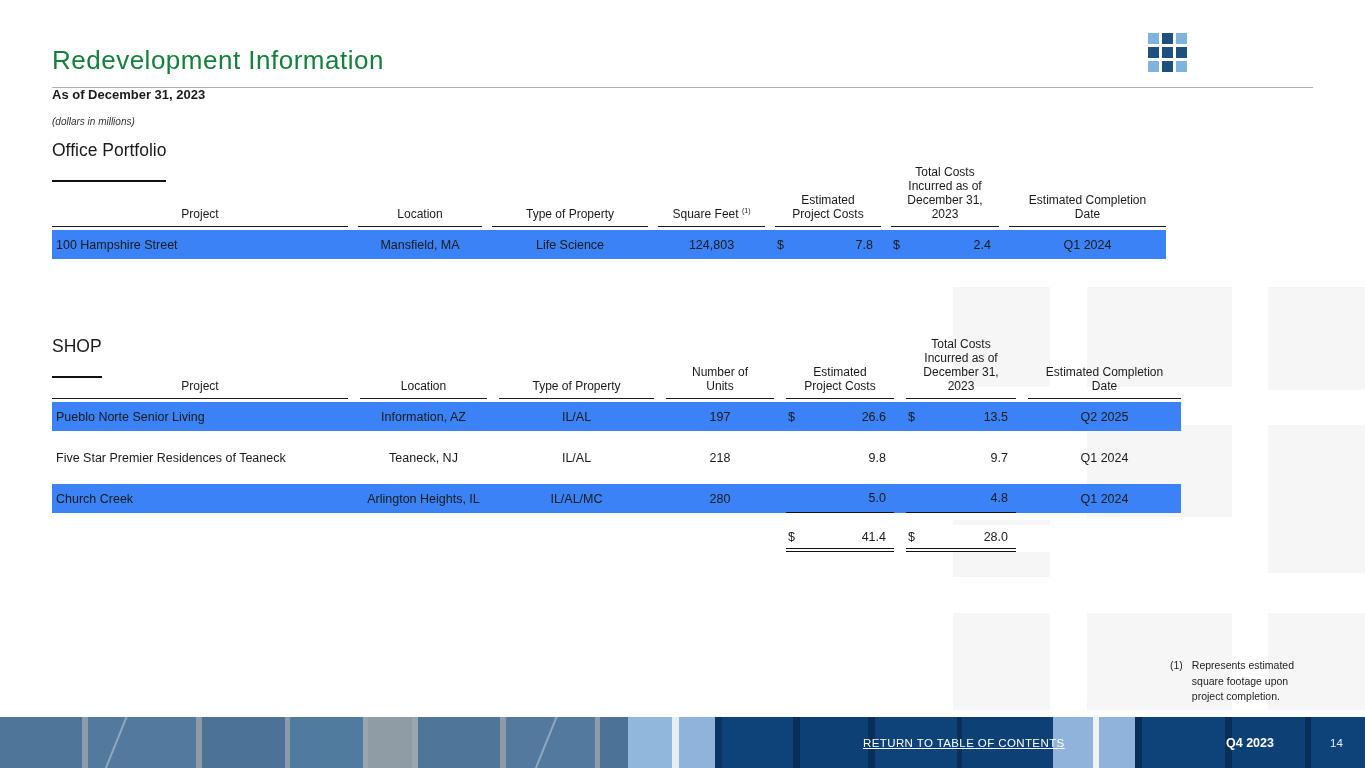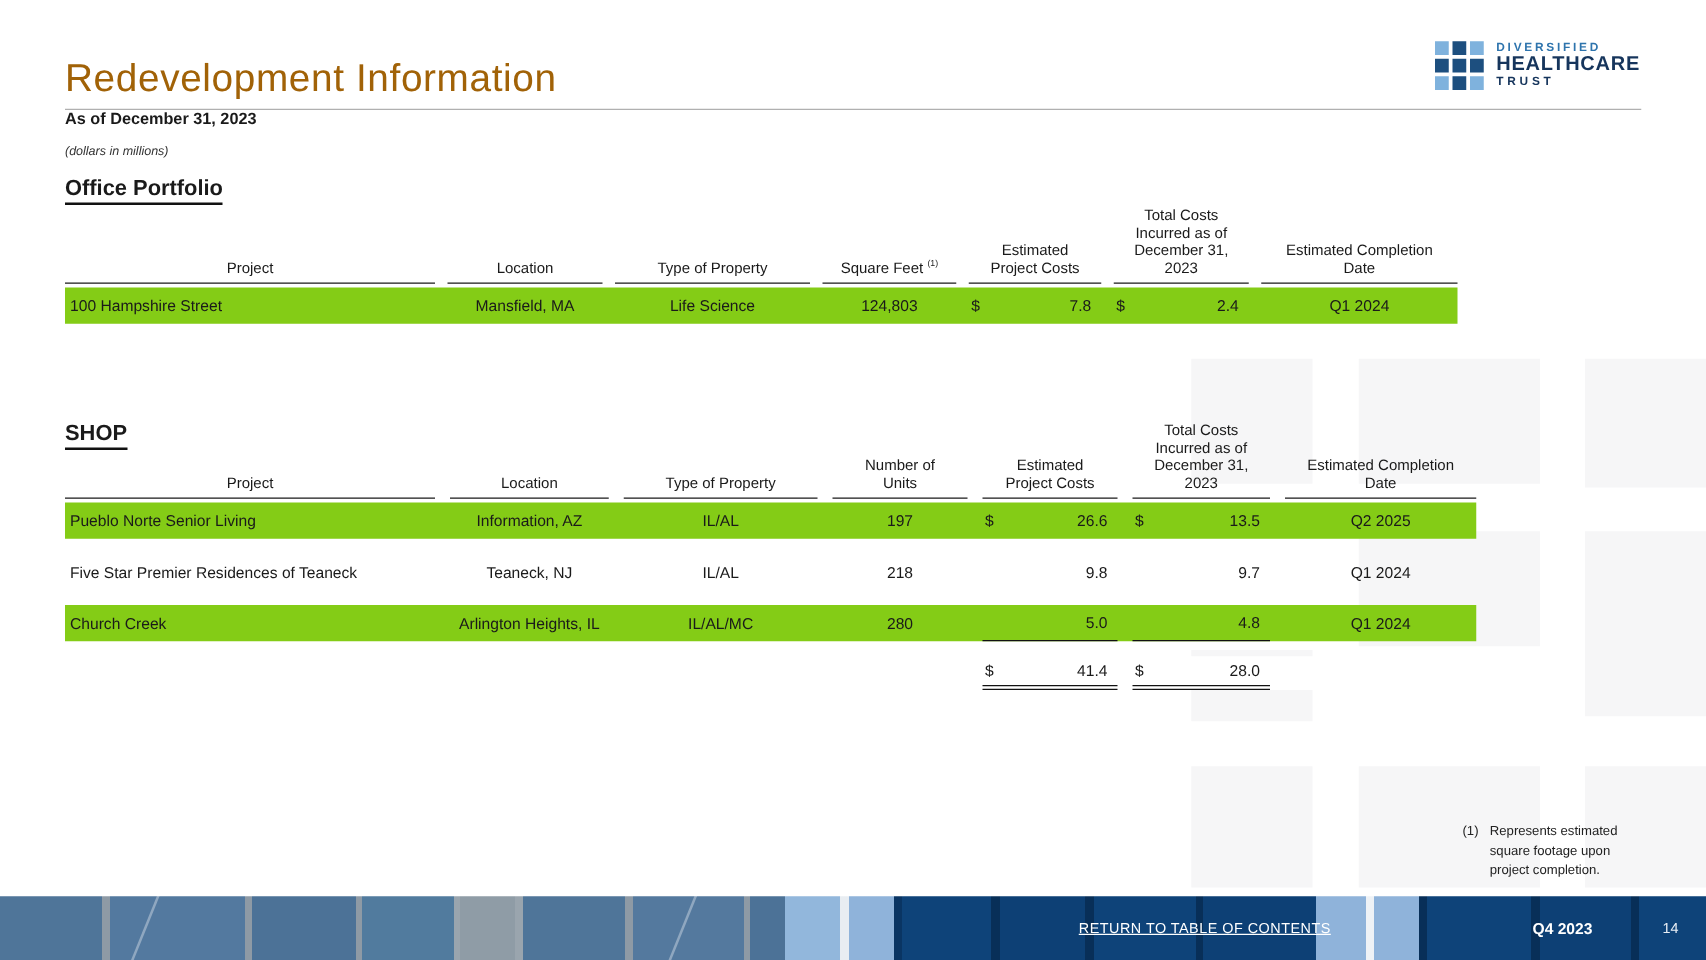--- a/index.html
+++ b/index.html
@@ -6,55 +6,55 @@
   html,body { width:1365px; height:768px; }
   body {
     position:relative; overflow:hidden; background:#ffffff;
     font-family:"Liberation Sans", sans-serif; color:#1a1a1a;
   }
 
   
   .wm { position:absolute; background:#f6f6f7; }
 
   
-  .page-title { position:absolute; left:52px; top:45px; font-size:31px; font-weight:400; letter-spacing:.5px; color:#a16207; }
+  .page-title { position:absolute; left:52px; top:45px; font-size:26px; font-weight:400; letter-spacing:.5px; color:#15803d; }
   .title-rule { position:absolute; left:52px; top:87px; width:1261px; height:1px; background:#b0b0b0; }
   .asof  { position:absolute; left:52px; top:87px;  font-size:13px; font-weight:700; }
   .units { position:absolute; left:52px; top:116px; font-size:10px; font-style:italic; color:#333; }
 
   
   .logo { position:absolute; left:1148px; top:33px; display:flex; gap:10px; align-items:center; }
   .logo-grid { display:grid; grid-template-columns:repeat(3,11px); grid-template-rows:repeat(3,11px); gap:3px; }
   .logo-grid .l { background:var(--logo-light,#7fb2dd); }
   .logo-grid .d { background:var(--logo-dark,#1d4f7f); }
   .logo-text { display:flex; flex-direction:column; line-height:1.05; }
   .logo-l1 { font-size:9.5px;  font-weight:700; letter-spacing:2.2px; color:#2e74ad; }
   .logo-l2 { font-size:16px;   font-weight:700; letter-spacing:.6px;  color:#16355c; }
   .logo-l3 { font-size:9.5px;  font-weight:700; letter-spacing:3px;   color:#16355c; }
 
   
-  .section-h { position:absolute; left:52px; font-size:17.5px; font-weight:700; border-bottom:2px solid #111; padding-bottom:1px; }
+  .section-h { position:absolute; left:52px; font-size:17.5px; font-weight:400; border-bottom:2px solid #111; padding-bottom:19px; }
   #office-heading { top:140px; }
   #shop-heading   { top:336px; }
 
   
   .tbl { position:absolute; left:52px; font-size:12.5px; }
   #office-table { top:165px; }
   #shop-table   { top:337px; }
 
   .thead, .trow { display:grid; column-gap:var(--gap,10px); grid-template-columns:var(--cols); }
   .office { --cols:296px 124px 156px 107px 106px 108px 157px; --gap:10px; }
   .shop   { --cols:296px 127px 155px 108px 108px 110px 153px; --gap:12px; }
 
   .thead { align-items:end; font-size:12px; line-height:14px; }
   .thead .hc { text-align:center; white-space:pre-line; border-bottom:1.5px solid #1a1a1a; padding-bottom:5px; }
   .thead sup { font-size:7px; vertical-align:super; }
 
   .trow { height:29px; align-items:stretch; margin-top:12px; }
-  .trow.stripe { background:#84cc16; }
+  .trow.stripe { background:#3b82f6; }
   .trow:first-child { margin-top:3px; }
   .c { display:flex; align-items:center; justify-content:center; }
   .c.tl { justify-content:flex-start; padding-left:4px; }
   .c.money { justify-content:space-between; padding:0 8px 0 2px; }
   .c.money .sign { min-width:8px; }
   .c.rule { border-bottom:1.5px solid #111; }
   .trow.total { height:27px; background:#fff; }
   .trow.total .c.money { border-bottom:4px double #111; }
 
   
@@ -106,25 +106,20 @@
   <div class="logo-grid">
     <div class="l"></div>
       <div class="d"></div>
       <div class="l"></div>
     <div class="d"></div>
       <div class="d"></div>
       <div class="d"></div>
     <div class="l"></div>
       <div class="d"></div>
       <div class="l"></div>
-  </div>
-  <div class="logo-text">
-    <span class="logo-l1">DIVERSIFIED</span>
-    <span class="logo-l2">HEALTHCARE</span>
-    <span class="logo-l3">TRUST</span>
   </div>
 </div>
 
 <div id="office-heading" class="section-h">Office Portfolio</div>
 
 <div id="office-table" class="tbl office">
   <div class="thead">
     <div class="hc">Project</div>
     <div class="hc">Location</div>
     <div class="hc">Type of Property</div>

